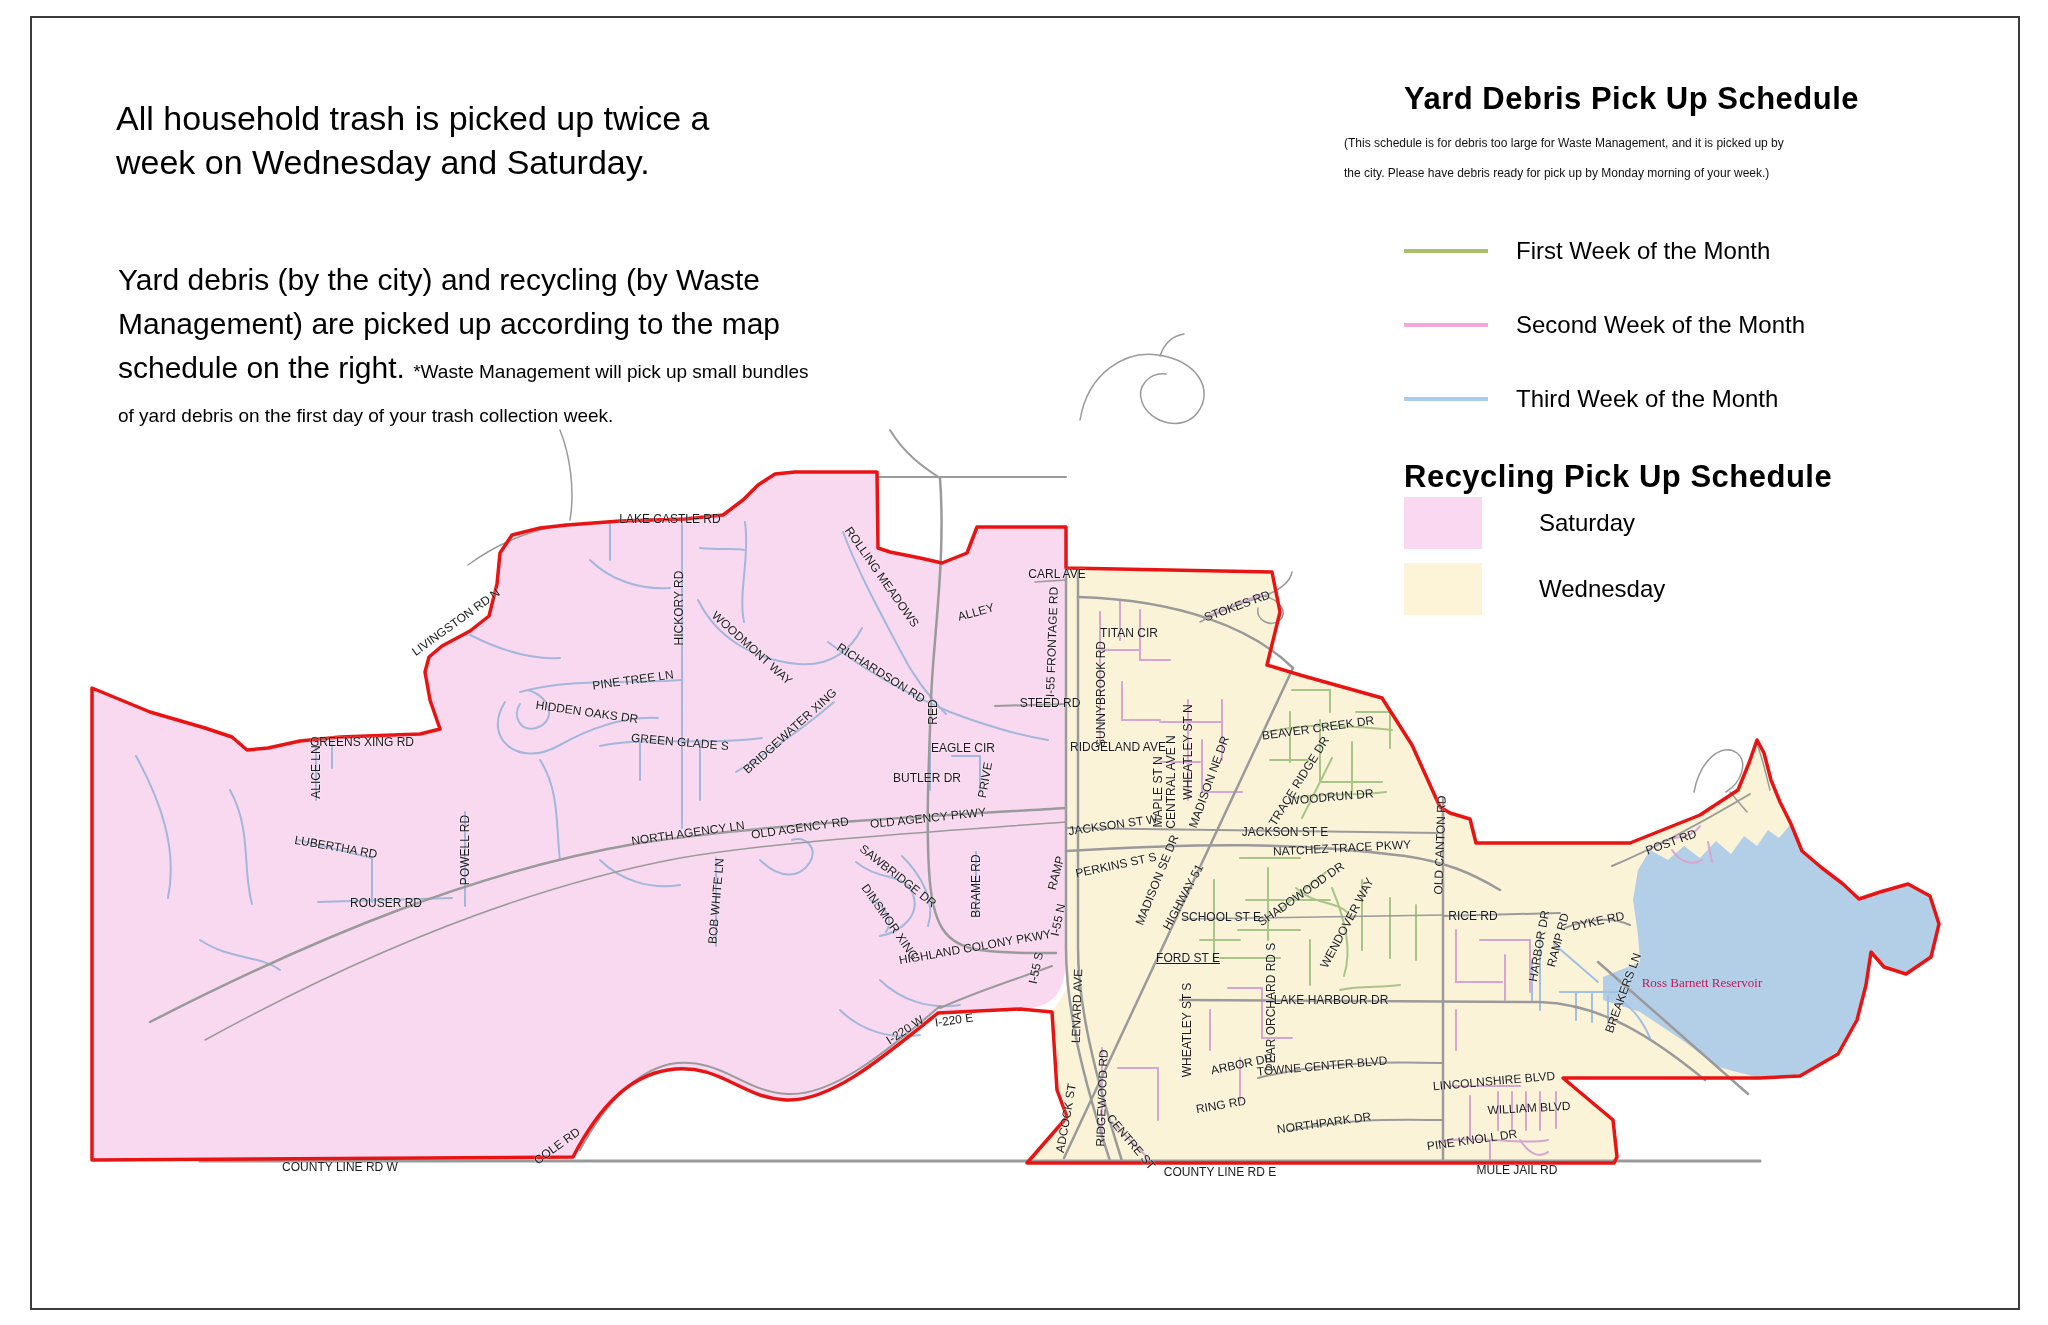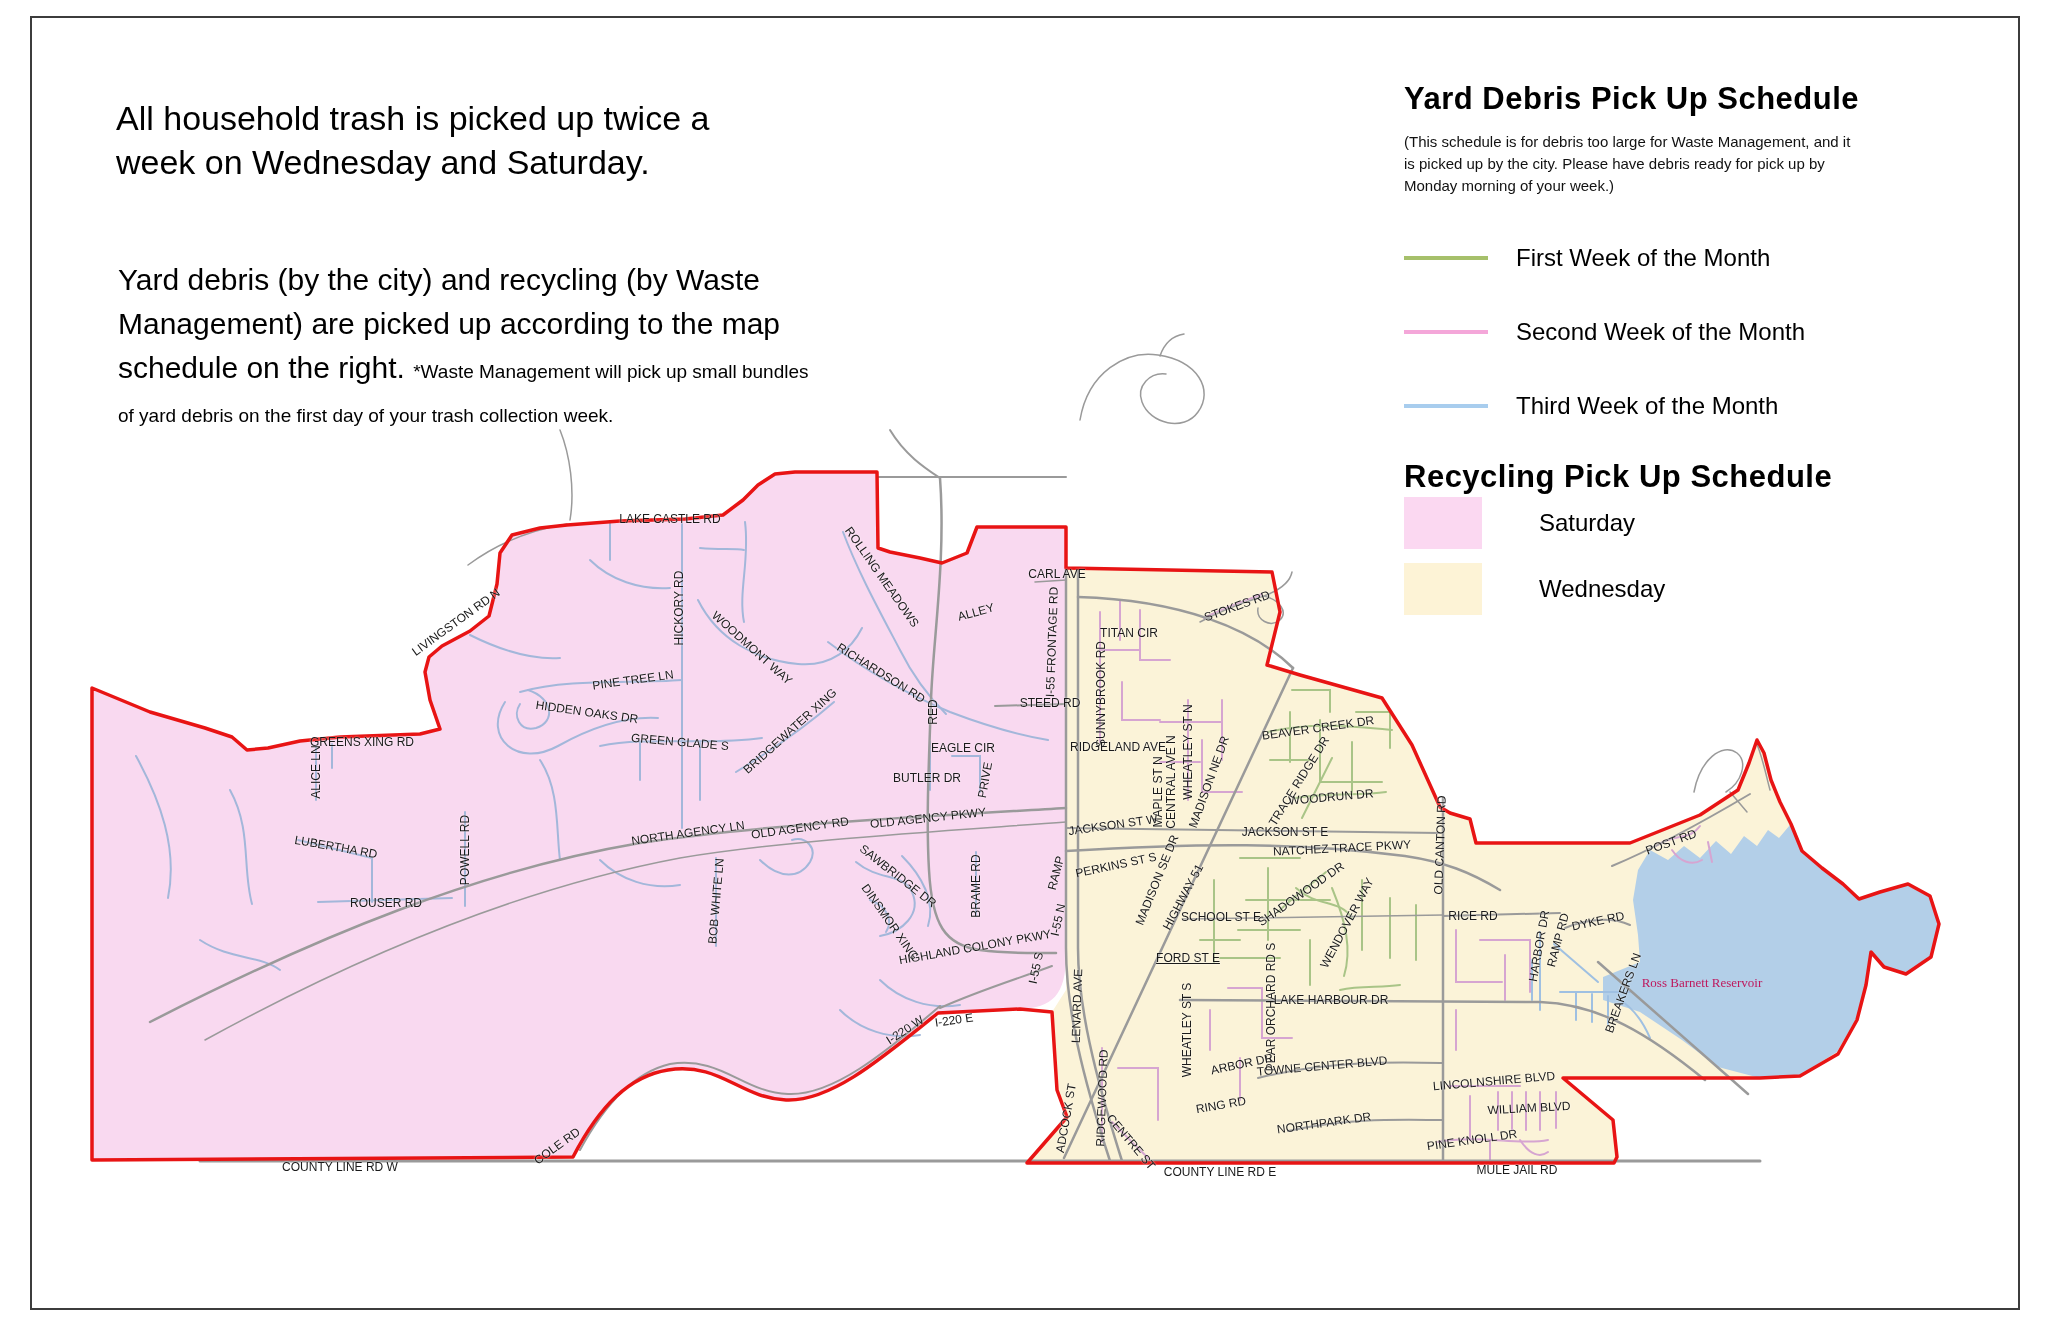--- a/index.html
+++ b/index.html
@@ -5,22 +5,22 @@
   html,body{margin:0;padding:0;background:#fff;}
   .page{position:relative;width:2048px;height:1325px;background:#fff;overflow:hidden;
         font-family:"Liberation Sans",sans-serif;color:#000;}
   .frame{position:absolute;left:30px;top:16px;width:1986px;height:1290px;border:2px solid #3c3c3c;}
   
   .intro1{position:absolute;left:116px;top:62px;width:680px;font-size:34px;line-height:44px;}
   .intro2{position:absolute;left:118px;top:228px;width:700px;font-size:30px;line-height:44px;}
   .intro2 .note{font-size:19px;line-height:26px;}
   
   .yardtitle{position:absolute;left:1404px;top:60px;font-size:31px;font-weight:bold;letter-spacing:.5px;}
-  .yardnote{position:absolute;left:1404px;top:116px;width:450px;font-size:15px;line-height:22px;color:#111;}
-  .leglist{position:absolute;left:1404px;top:221px;list-style:none;margin:0;padding:0;width:500px;}
+  .yardnote{position:absolute;left:1344px;top:116px;width:450px;font-size:12px;line-height:30px;color:#111;}
+  .leglist{position:absolute;left:1404px;top:214px;list-style:none;margin:0;padding:0;width:500px;}
   .leglist li{display:flex;align-items:center;height:74px;}
   .line-swatch{display:inline-block;width:84px;height:4px;margin-right:28px;flex:0 0 84px;}
   .leg-label{font-size:24px;}
   .rectitle{position:absolute;left:1404px;top:438px;font-size:31px;font-weight:bold;letter-spacing:.5px;}
   .zonelist{position:absolute;left:1404px;top:490px;list-style:none;margin:0;padding:0;width:500px;}
   .zonelist li{display:flex;align-items:center;height:66px;gap:19px;}
   .box-swatch{display:inline-block;width:78px;height:52px;margin-right:38px;flex:0 0 78px;}
   
   .map{position:absolute;left:0;top:0;width:2048px;height:1325px;}
   .map svg{position:absolute;left:0;top:0;}

